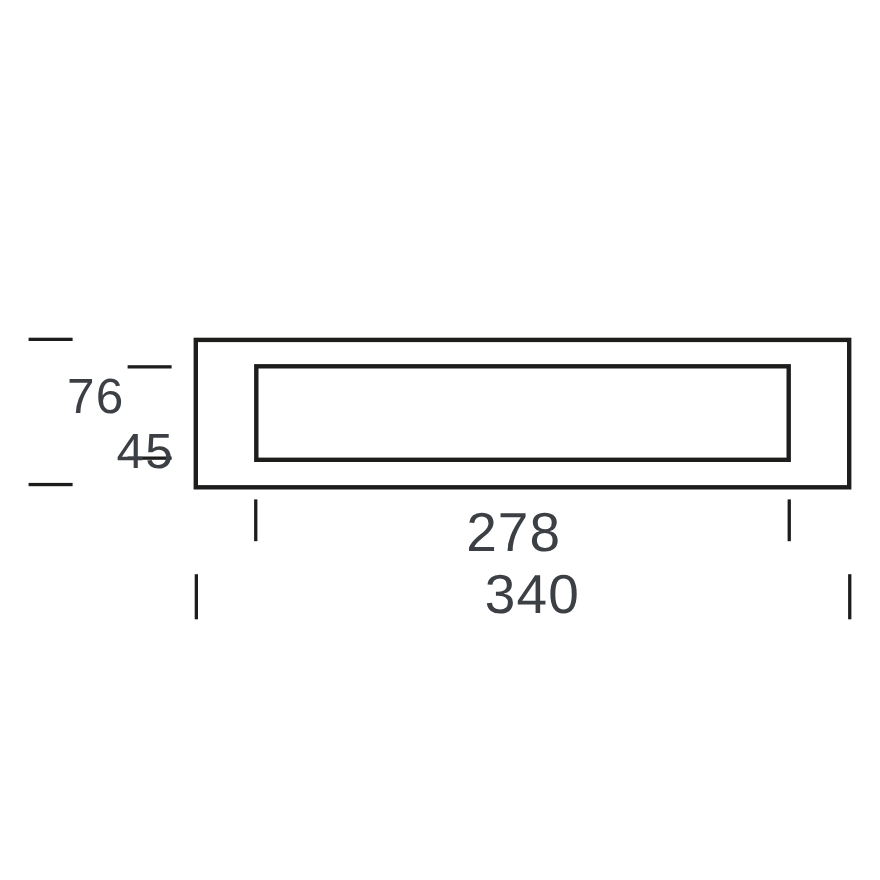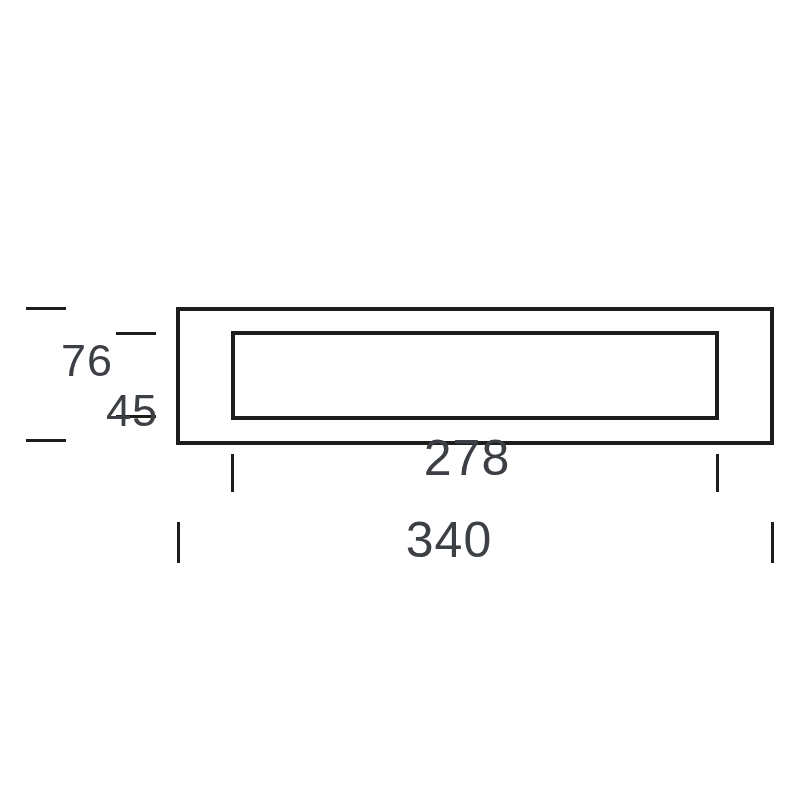--- a/index.html
+++ b/index.html
@@ -58,22 +58,22 @@
     transform: translate(-50%, -50%);
     color: #3c4045;
     white-space: nowrap;
     letter-spacing: 1px;
     line-height: 1;
   }
   .dim-s { font-size: 45px; }
   .dim-l { font-size: 50px; }
   .l-76  { left: 46px;  top: 360px; margin-left: 41px; }
   .l-45  { left: 132px; top: 376px; margin-top: 34px; }
-  .l-278 { left: 467px; top: 458px; }
-  .l-340 { left: 449px; top: 540px; }
+  .l-278 { left: 467px; top: 484px; }
+  .l-340 { left: 484px; top: 540px; }
 </style>
 </head>
 <body>
 
 <div class="canvas">
 
   <div class="rect outer-rect"></div>
   <div class="rect inner-rect"></div>
 
   <div class="tick tick-h t-76-top"></div>

